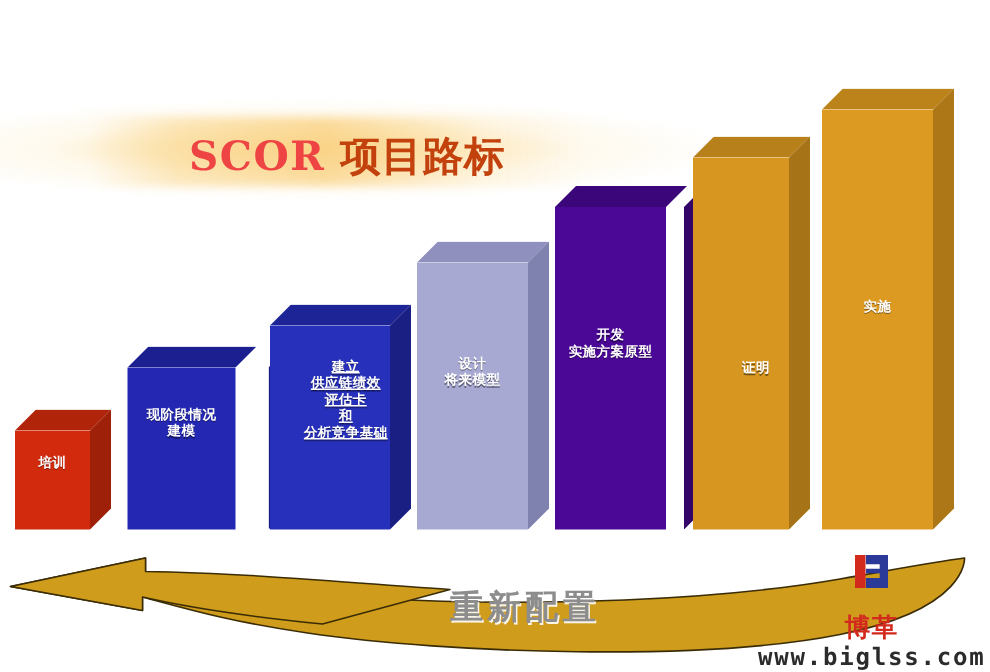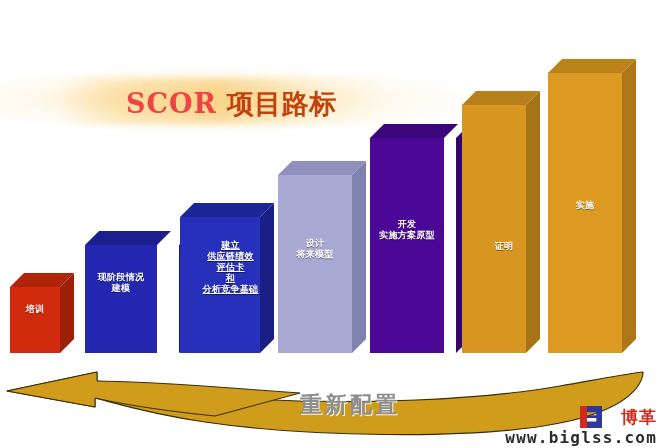--- a/index.html
+++ b/index.html
@@ -104,20 +104,21 @@
     right:3px; bottom:2px;
     z-index:9;
     text-align:right;
     line-height:1;
   }
   #logo .mark{
     display:flex;
     align-items:center;
     justify-content:flex-end;
     gap:19px;
+    flex-direction:column;
   }
   #logo .glyph{
     position:relative;
     width:22px;height:22px;
     display:inline-block;
   }
   #logo .glyph .g-red{
     position:absolute;left:0;top:0;
     width:7px;height:22px;background:#d32a1e;
   }

